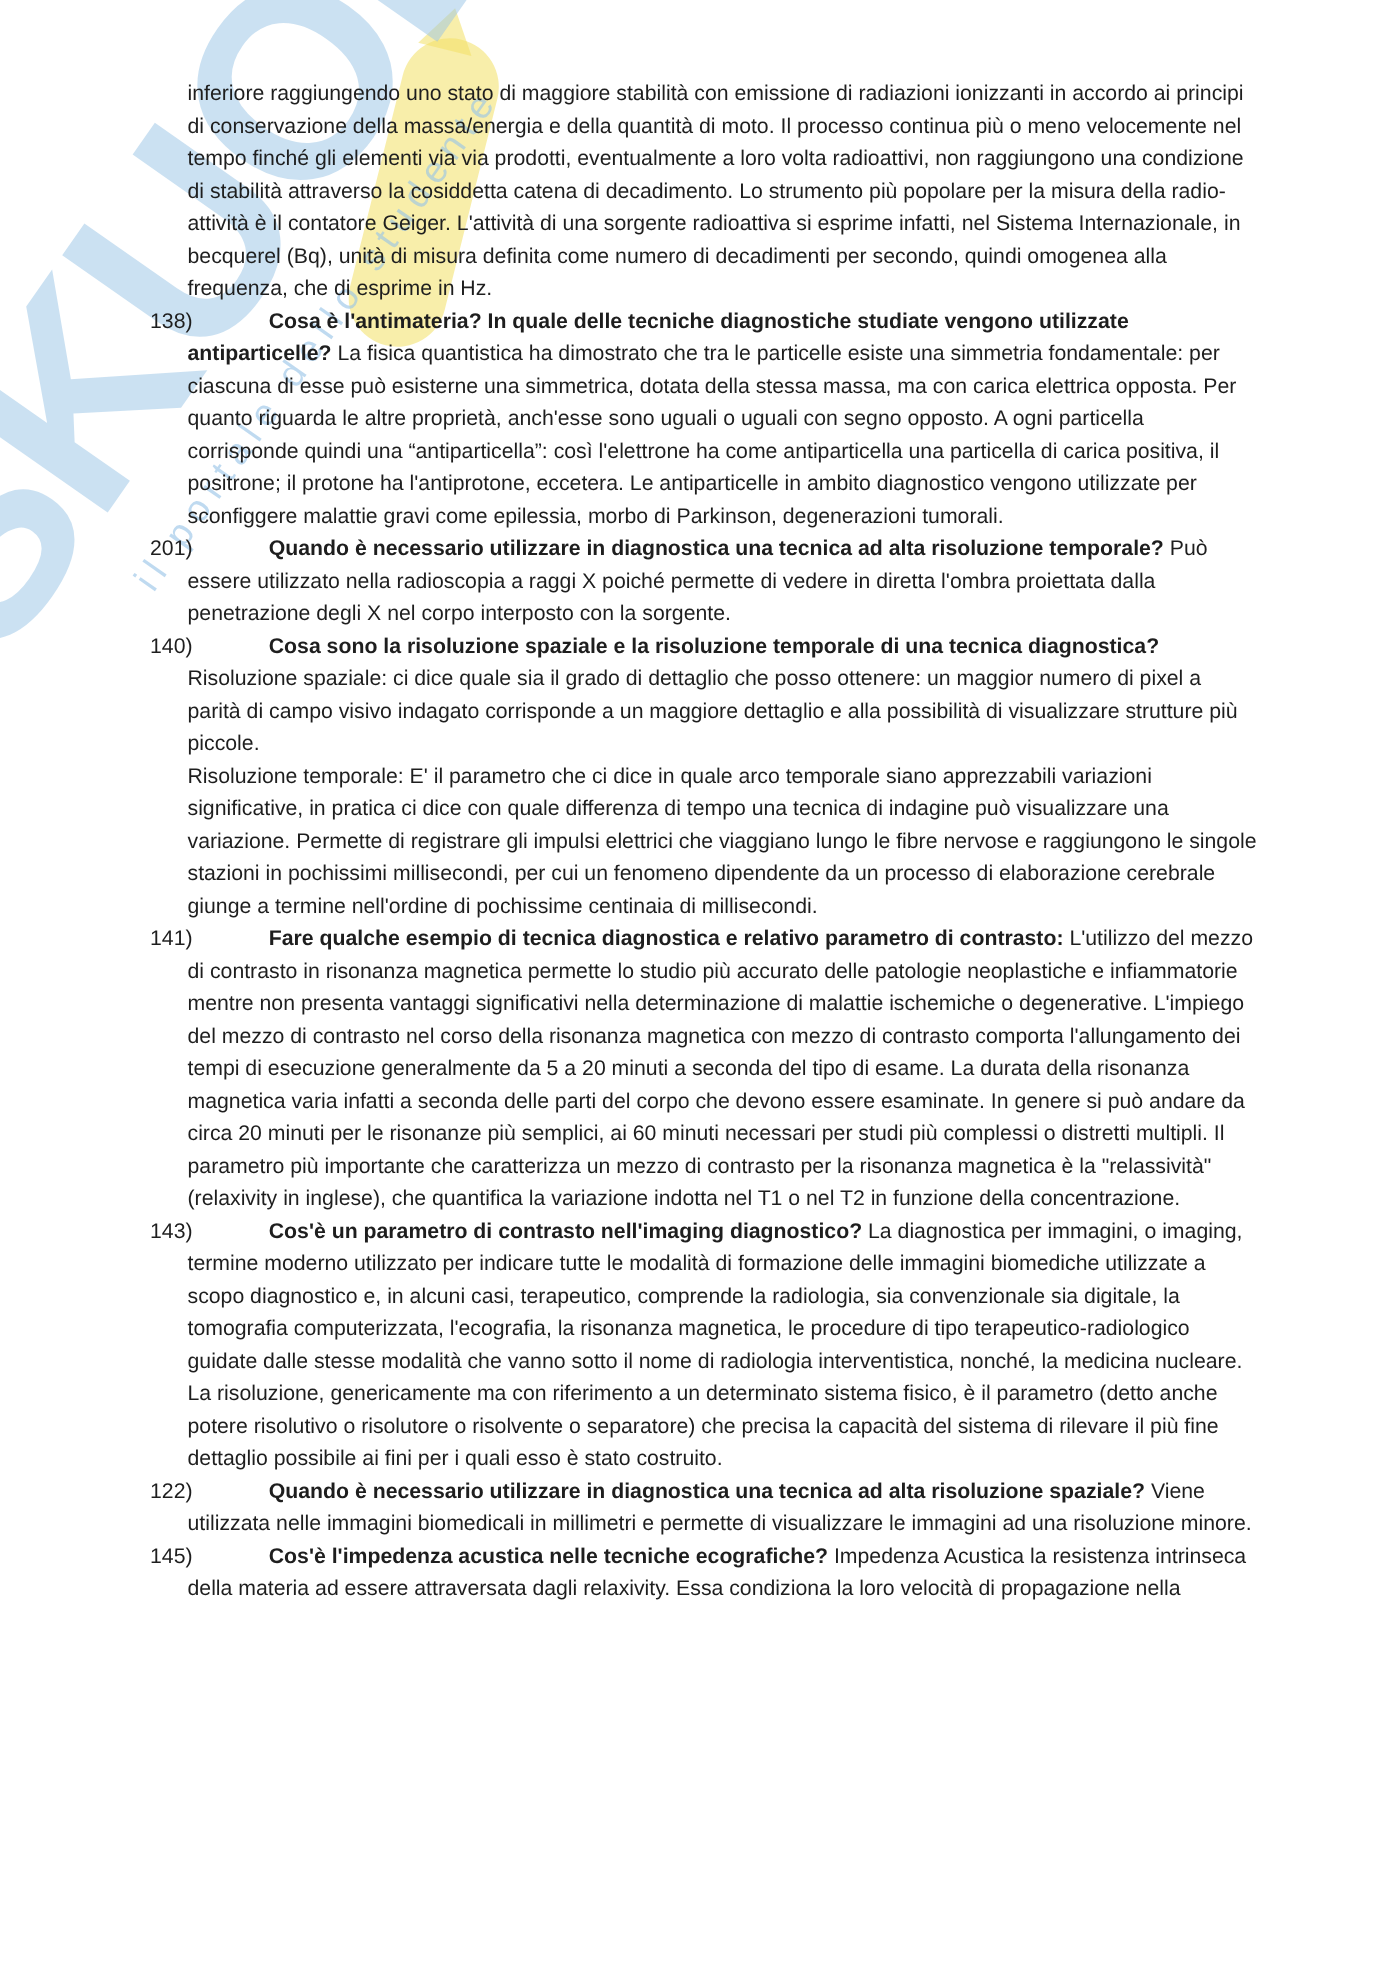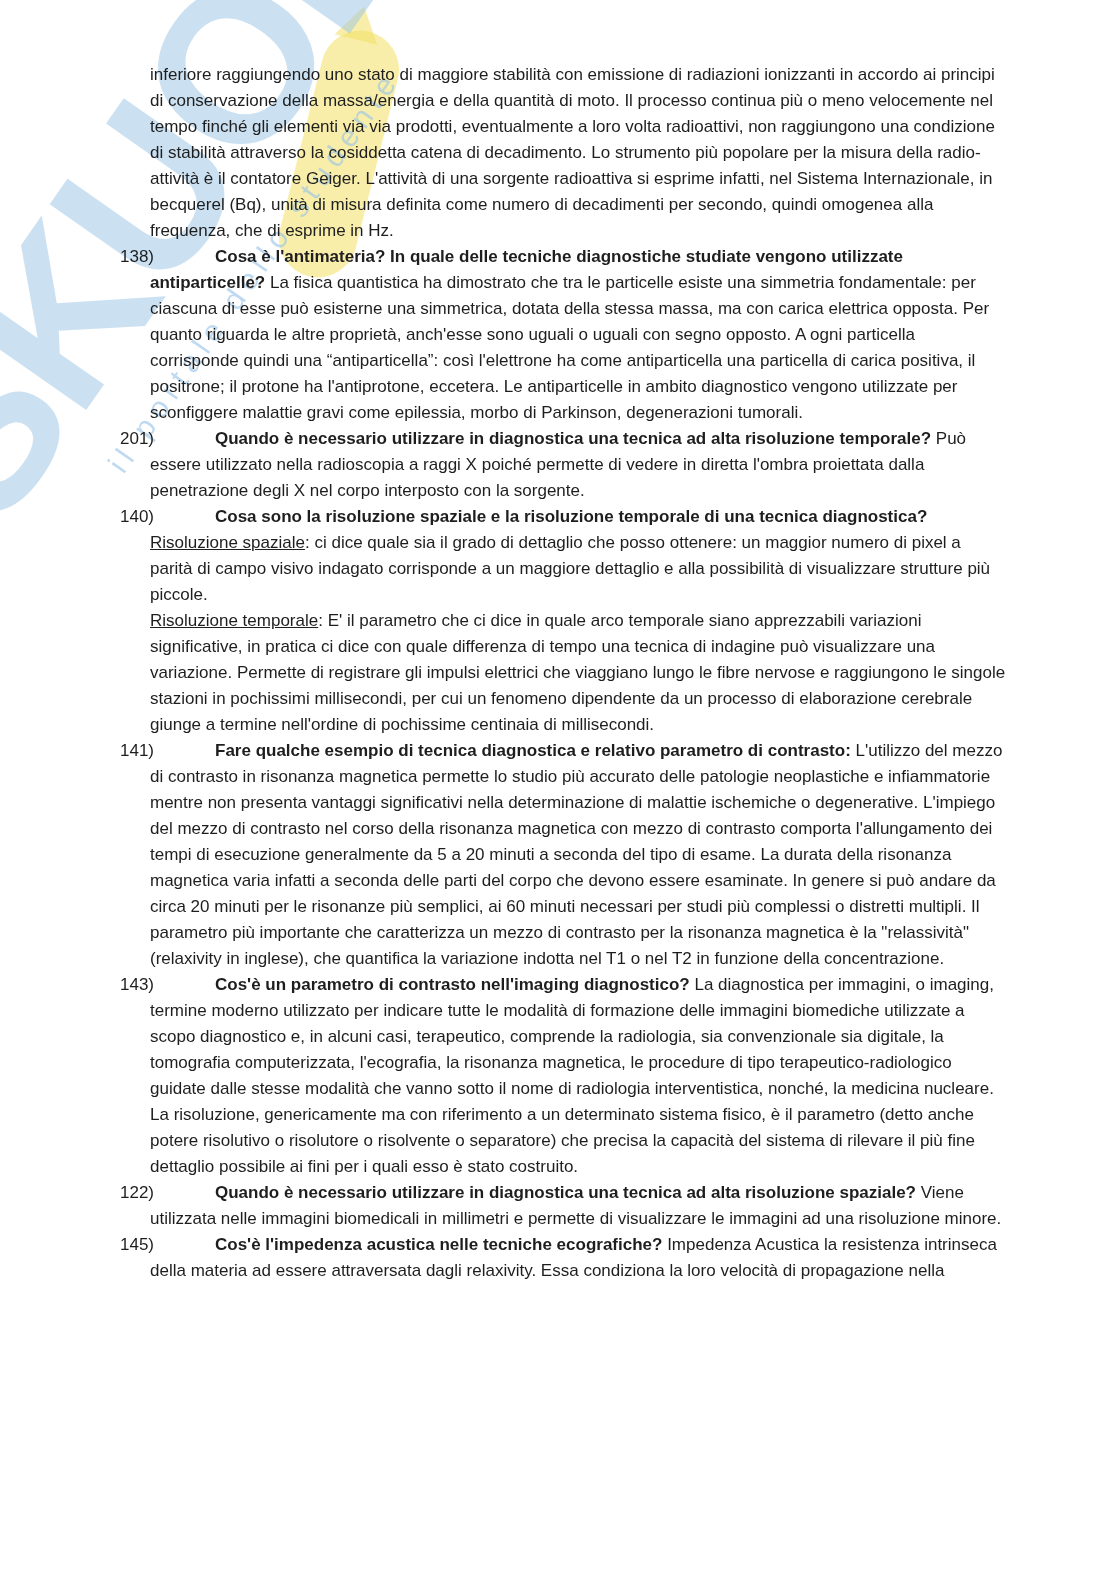--- a/index.html
+++ b/index.html
@@ -71,21 +71,21 @@
     line-height: 26px;
   }
   .qa-item { position: relative; }
   .qa-number {
     position: absolute;
     left: -30px; top: 0;
   }
   .qa-para { text-align: left; }
   .qa-para.first { text-indent: 65px; }
   .b { font-weight: bold; }
-  .u { text-decoration: underline; }
+  .u { }
 </style>
 </head>
 <body>
 
 <div class="page">
 
   <div class="watermark">
     <div class="wm-pencil"></div>
     <div class="wm-pencil-tip"></div>
     <div class="wm-rot">

